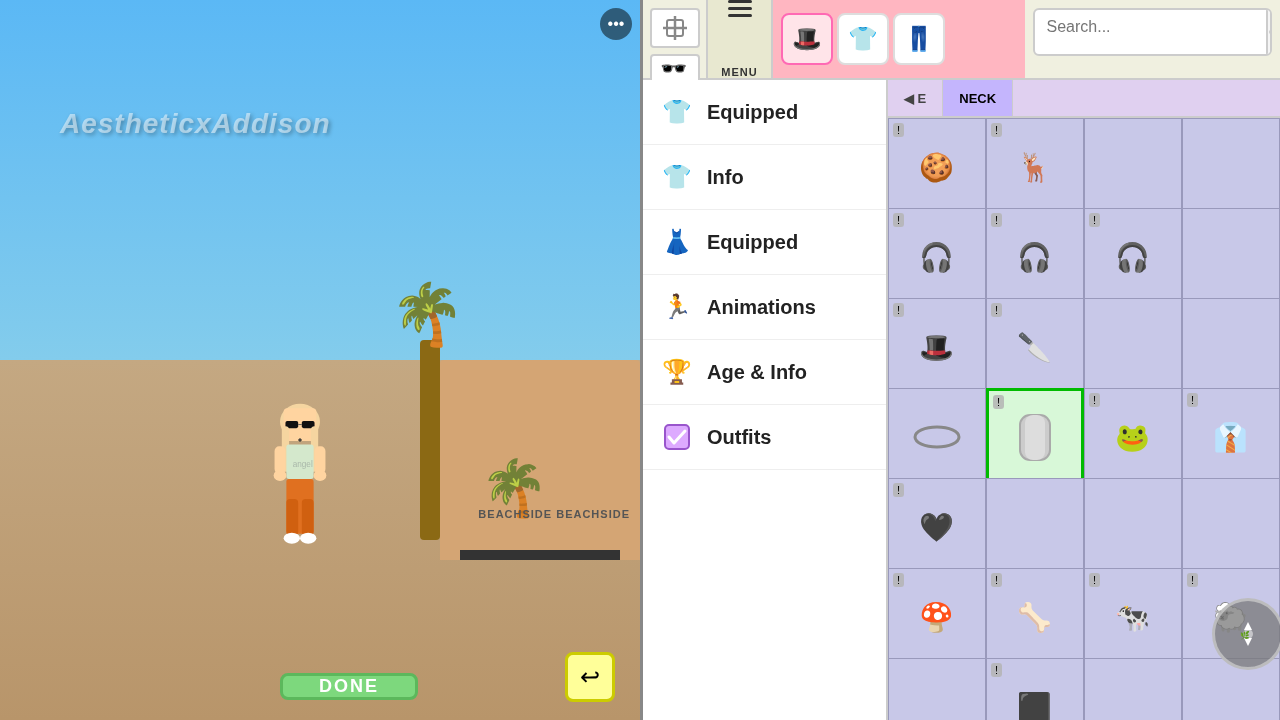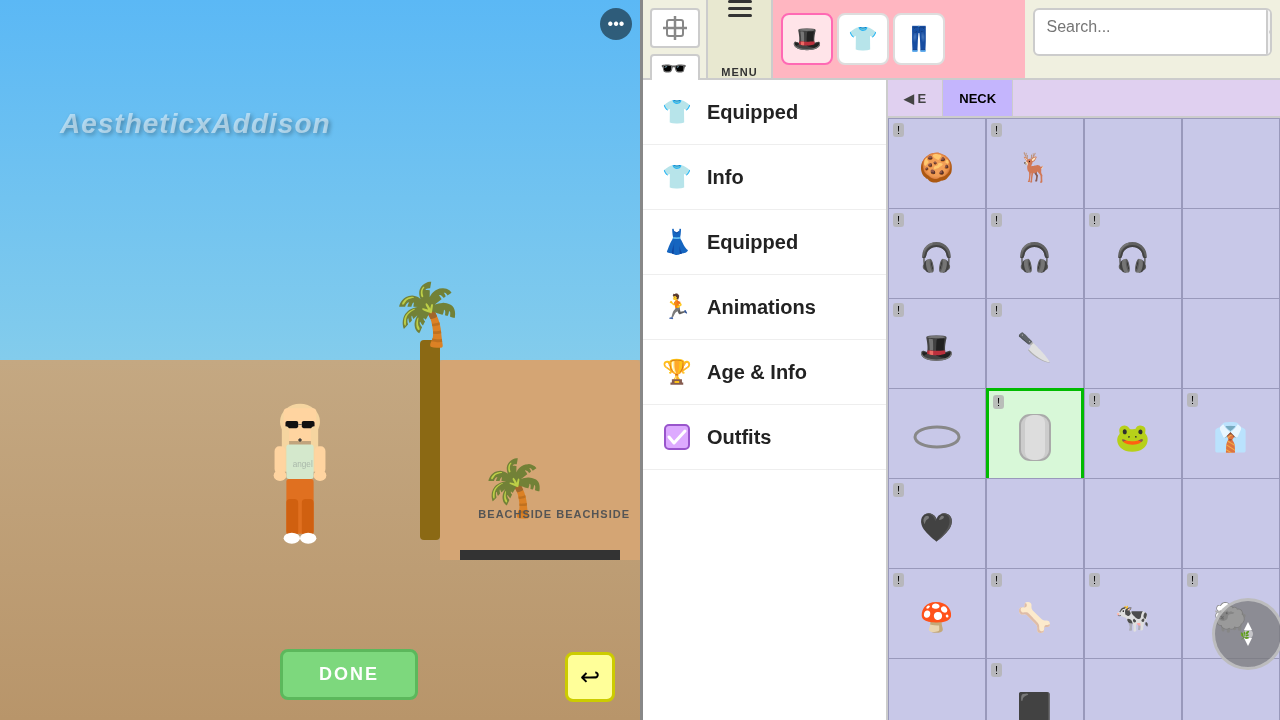--- a/index.html
+++ b/index.html
@@ -90,21 +90,21 @@
 
     
     .done-btn {
       position: absolute;
       bottom: 20px;
       left: 280px;
       background: #7DD87D;
       color: white;
       border: 3px solid #5CB85C;
       border-radius: 8px;
-      padding: 12px 36px;
+      padding: 0 36px;
       font-size: 18px;
       font-weight: bold;
       cursor: pointer;
       z-index: 10;
       letter-spacing: 2px;
       margin-top: 48px;
     }
 
     
     .back-btn {

